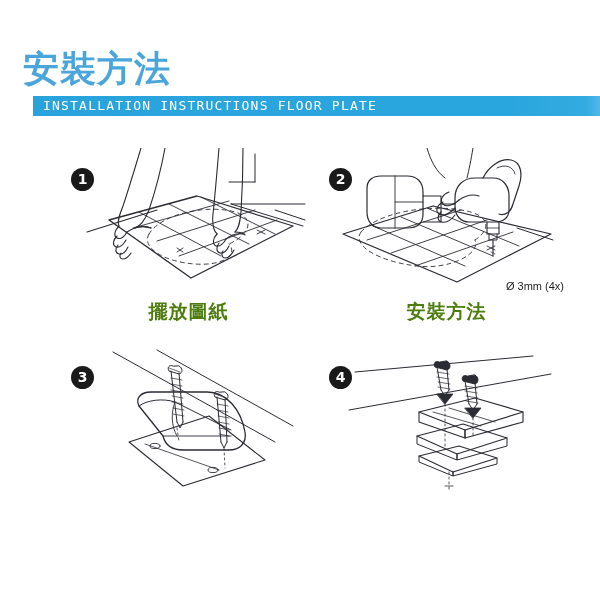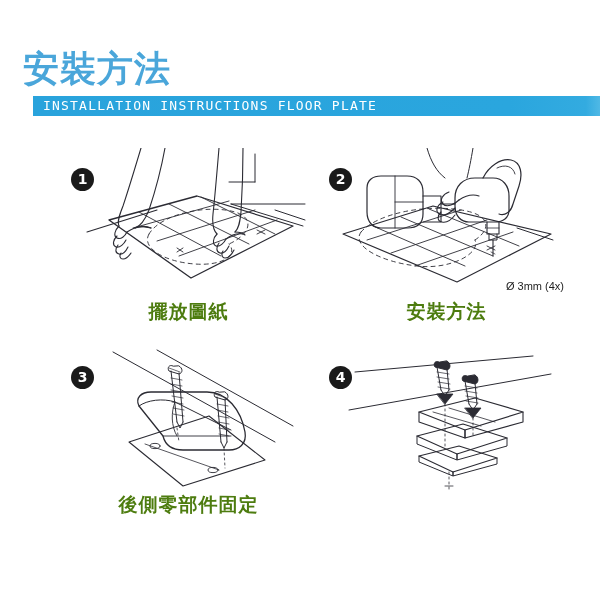--- a/index.html
+++ b/index.html
@@ -280,21 +280,20 @@
           <path d="M146 53 L 148 96" stroke-width="1"></path>
           <path d="M142 96 L 145 102 L 148 96" stroke-width="1"></path>
           <path d="M138 58 L149 60 M138 64 L149 66 M139 70 L150 72 M139 76 L150 78
                    M140 82 L150 84 M140 88 L150 90" stroke-width="0.7"></path>
           <path d="M136 48 L147 52" stroke-width="0.7"></path>
 
           <path d="M98 82 L100 96" stroke-dasharray="2 3" stroke-width="0.8"></path>
           <path d="M145 102 L146 122" stroke-dasharray="2 3" stroke-width="0.8"></path>
         </svg>
       </div>
-      <div class="caption">後側零部件固定</div>
     </div>
 
     <div class="step step-4">
       <div class="badge">4</div>
       <div class="art">
         <svg viewBox="0 0 228 152" fill="none" stroke="#2b2b33" stroke-width="1.1" stroke-linecap="round" stroke-linejoin="round">
 
           <path d="M18 26 L196 10" stroke-width="1"></path>
           <path d="M12 64 L214 28" stroke-width="1"></path>
 

